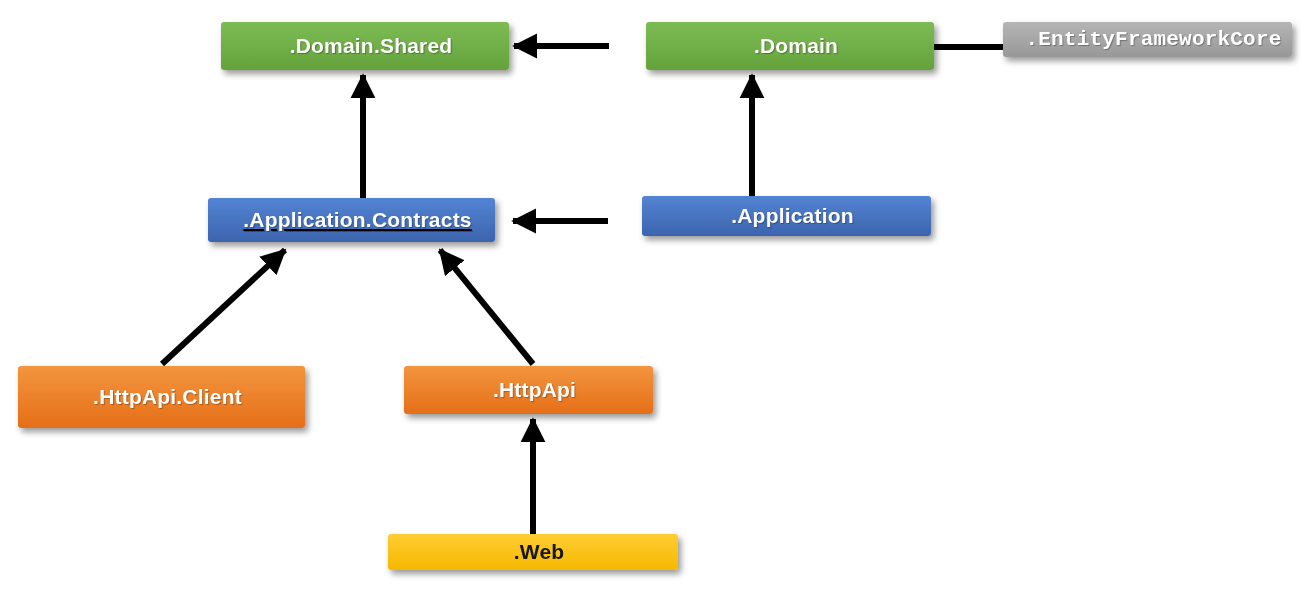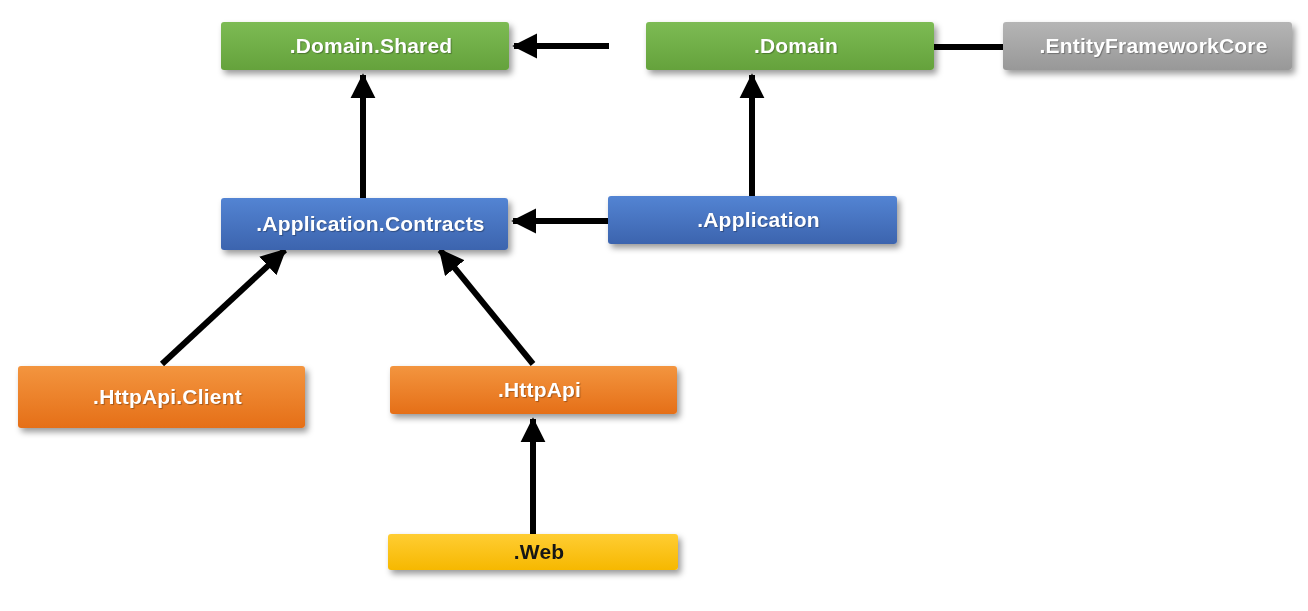--- a/index.html
+++ b/index.html
@@ -68,32 +68,32 @@
         <line x1="533" y1="534" x2="533" y2="419" stroke="#000000" stroke-width="6" marker-end="url(#arrowhead)"></line>
       </g>
   </svg>
   <div id="node-layer">
       <div class="node" style="left: 221px; top: 22px; width: 288px; height: 48px; background: linear-gradient(rgb(125, 187, 84), rgb(101, 162, 60));">
         <span class="node-label light">.Domain.Shared</span>
       </div>
       <div class="node" style="left: 609px; top: 22px; width: 288px; height: 48px; background: linear-gradient(rgb(125, 187, 84), rgb(101, 162, 60)); margin-left: 37px;">
         <span class="node-label light">.Domain</span>
       </div>
-      <div class="node" style="left: 1003px; top: 22px; width: 289px; height: 48px; background: linear-gradient(rgb(181, 181, 181), rgb(152, 152, 152));">
+      <div class="node" style="left: 1003px; top: 22px; width: 289px; height: 35px; background: linear-gradient(rgb(181, 181, 181), rgb(152, 152, 152)); font-family: Liberation Mono, monospace;">
         <span class="node-label light">.EntityFrameworkCore</span>
       </div>
-      <div class="node" style="left: 221px; top: 198px; width: 287px; height: 52px; background: linear-gradient(rgb(83, 132, 211), rgb(60, 100, 174));">
+      <div class="node" style="left: 208px; top: 198px; width: 287px; height: 44px; background: linear-gradient(rgb(83, 132, 211), rgb(60, 100, 174)); text-decoration: underline;">
         <span class="node-label light">.Application.Contracts</span>
       </div>
-      <div class="node" style="left: 608px; top: 196px; width: 289px; height: 48px; background: linear-gradient(rgb(83, 132, 211), rgb(60, 100, 174));">
+      <div class="node" style="left: 642px; top: 196px; width: 289px; height: 40px; background: linear-gradient(rgb(83, 132, 211), rgb(60, 100, 174));">
         <span class="node-label light">.Application</span>
       </div>
       <div class="node" style="left: 18px; top: 366px; width: 287px; height: 62px; background: linear-gradient(rgb(243, 149, 63), rgb(229, 111, 23));">
         <span class="node-label light">.HttpApi.Client</span>
       </div>
-      <div class="node" style="left: 390px; top: 366px; width: 287px; height: 48px; background: linear-gradient(rgb(243, 149, 63), rgb(229, 111, 23)); text-align: right;">
+      <div class="node" style="left: 404px; top: 366px; width: 249px; height: 48px; background: linear-gradient(rgb(243, 149, 63), rgb(229, 111, 23)); text-align: right;">
         <span class="node-label light">.HttpApi</span>
       </div>
       <div class="node" style="left: 388px; top: 534px; width: 290px; height: 36px; background: linear-gradient(rgb(255, 205, 51), rgb(246, 184, 0));">
         <span class="node-label dark">.Web</span>
       </div>
     </div>
 </div>
 
 </body></html>

